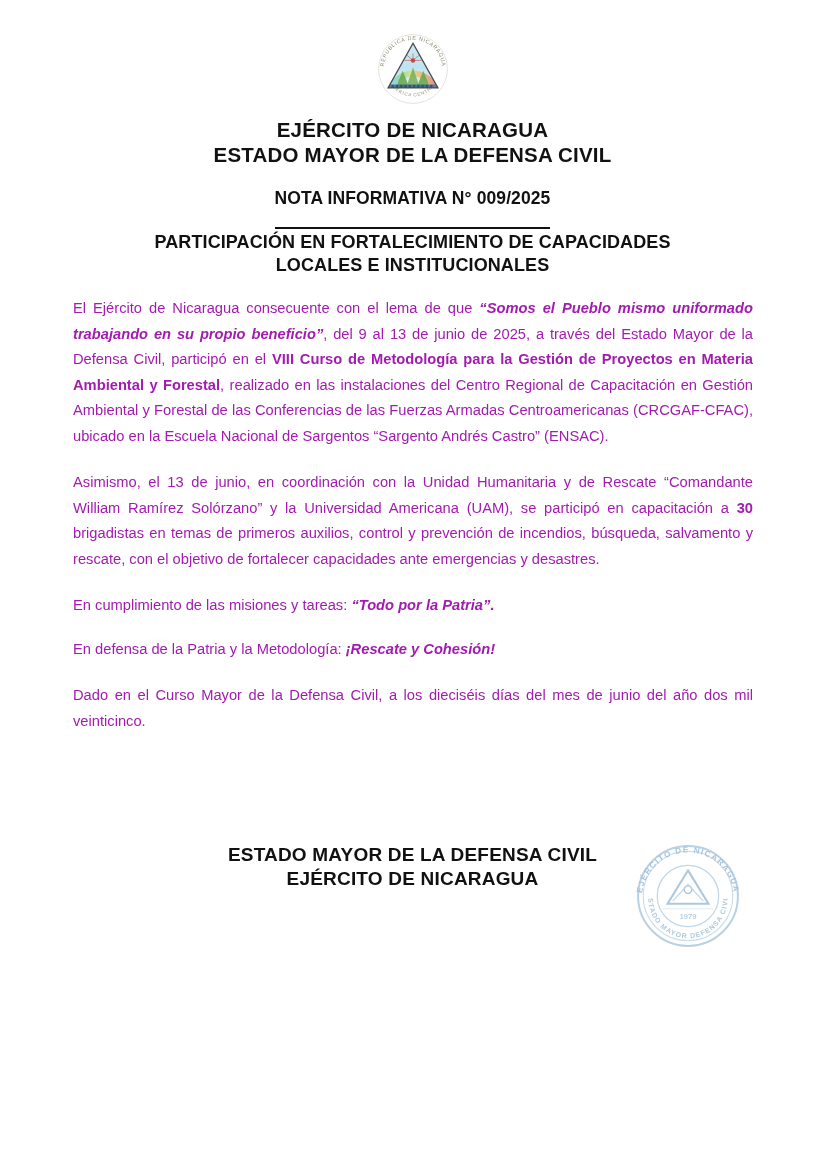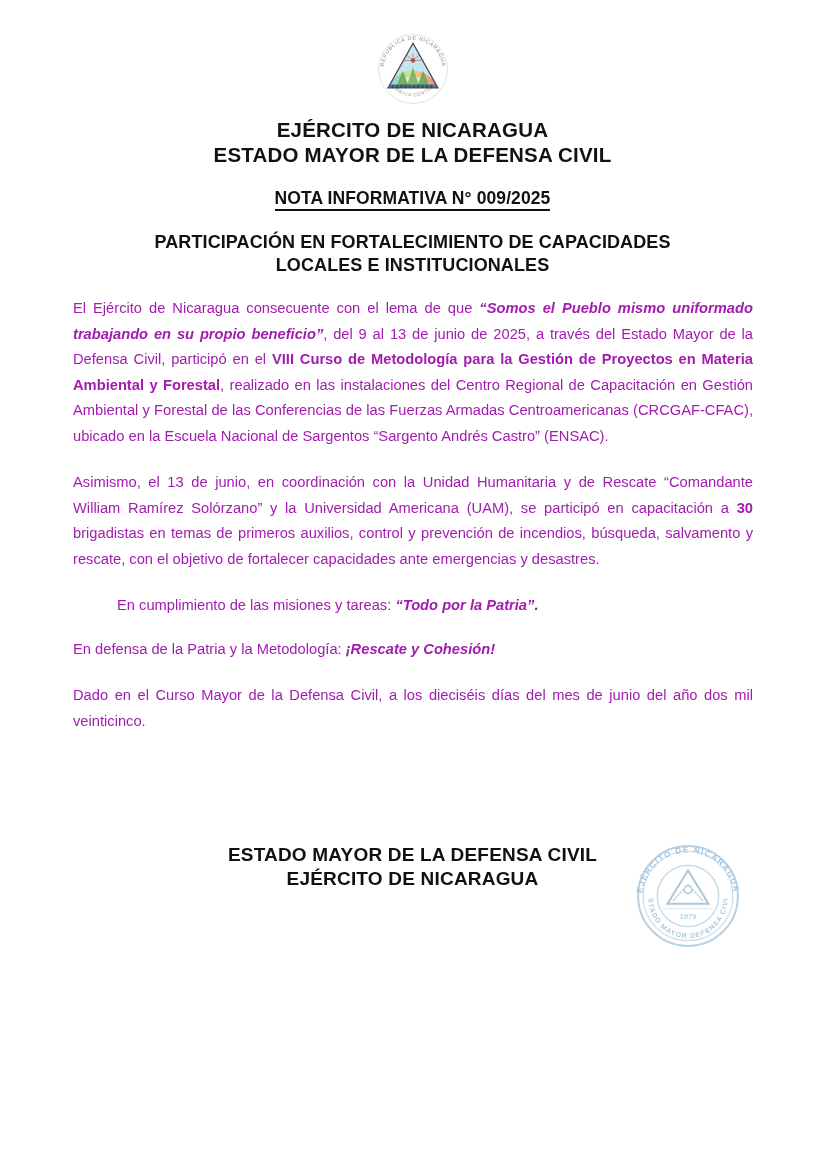--- a/index.html
+++ b/index.html
@@ -55,21 +55,21 @@
   }
   .nota {
     margin-top: 21px;
     font-size: 17.5px;
     font-weight: bold;
     letter-spacing: 0.1px;
     color: #111;
   }
   .nota span {
     border-bottom: 2px solid #111;
-    padding-bottom: 1px;
+    padding-bottom: 19px;
   }
   .subject {
     margin-top: 22px;
     font-size: 18px;
     font-weight: bold;
     line-height: 23px;
     letter-spacing: 0.1px;
     color: #111;
   }
 
@@ -82,21 +82,20 @@
     font-size: 14.7px;
     line-height: 25.5px;
     text-align: justify;
     color: #a21caf;
   }
   .body-text p {
     margin: 0 0 21px 0;
   }
   .body-text p.tight {
     margin-bottom: 18px;
-    margin-left: 44px;
   }
   .b { font-weight: bold; }
   .bi { font-weight: bold; font-style: italic; }
 
   
   .sign {
     position: absolute;
     top: 843px;
     left: 0;
     width: 825px;

